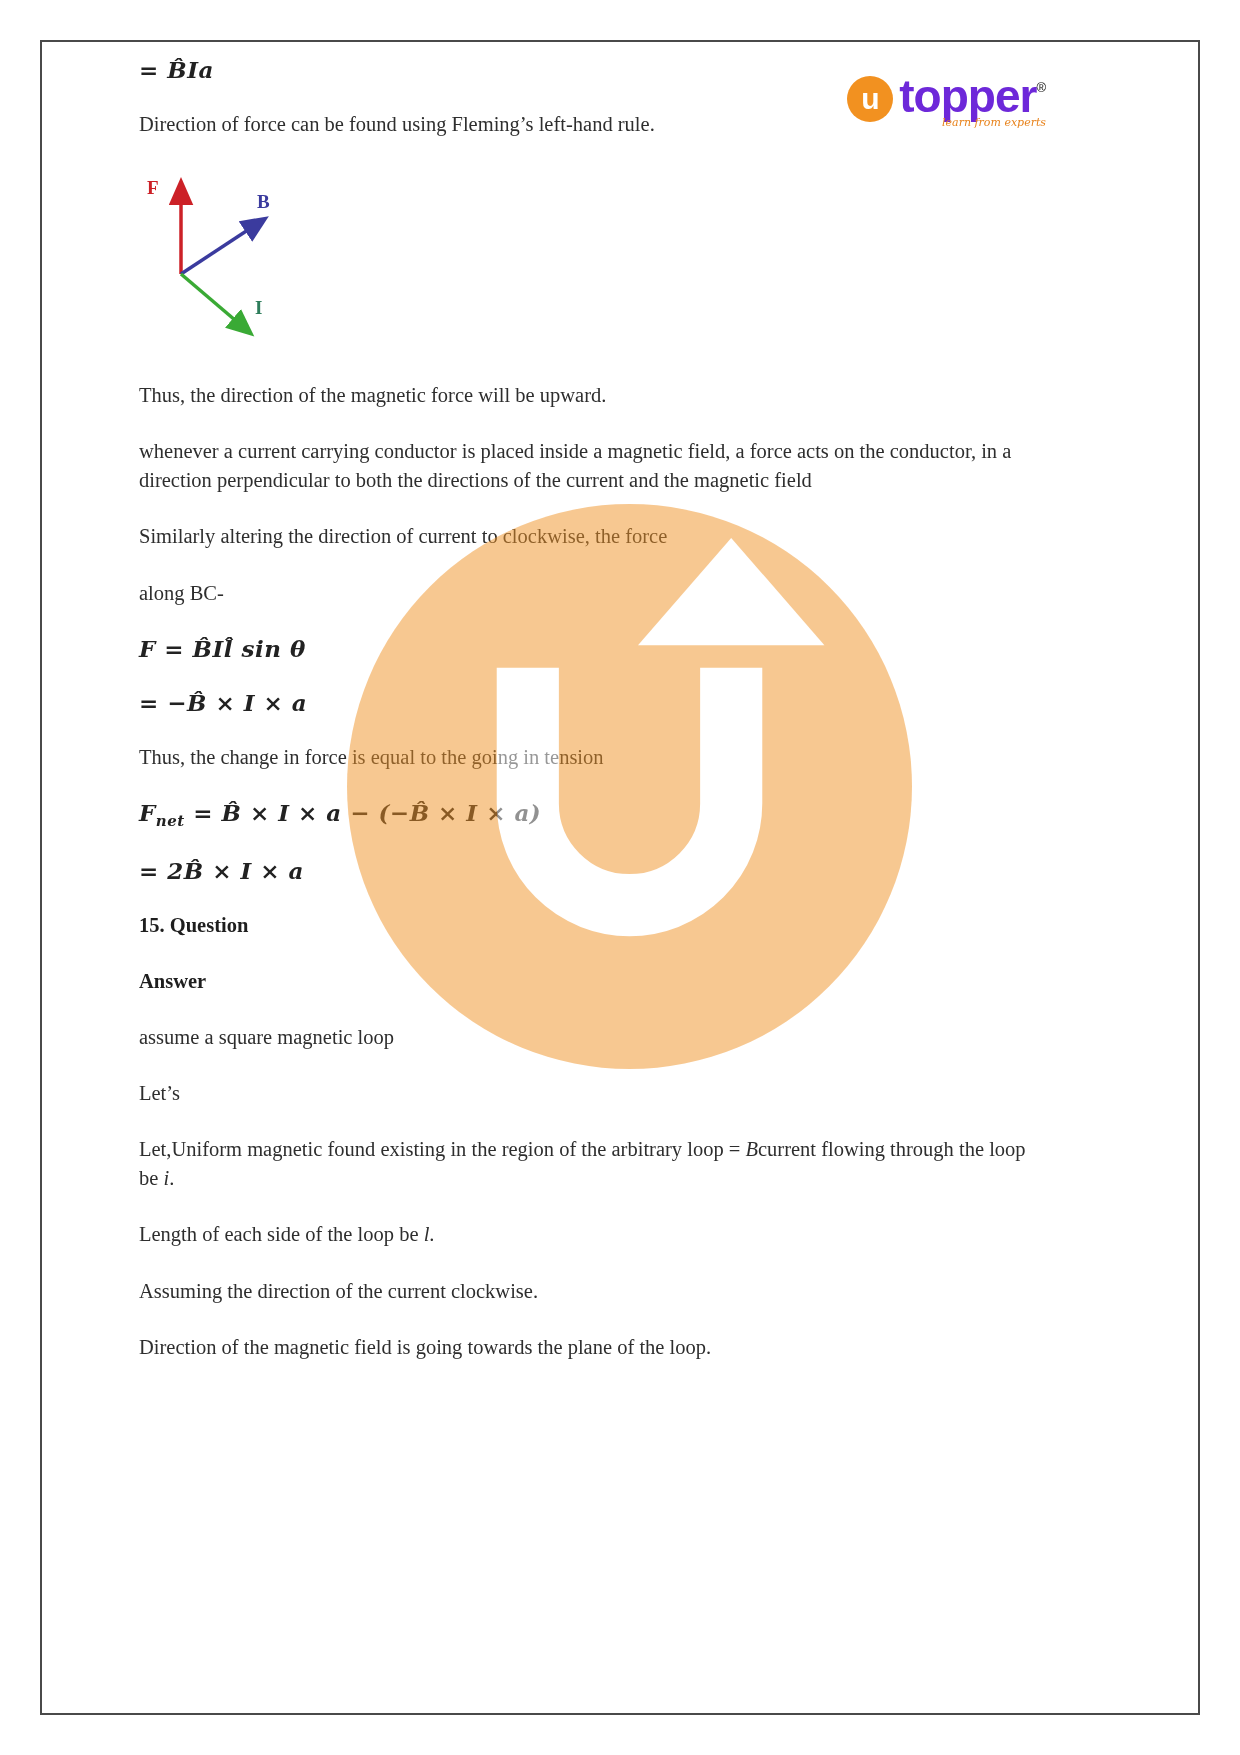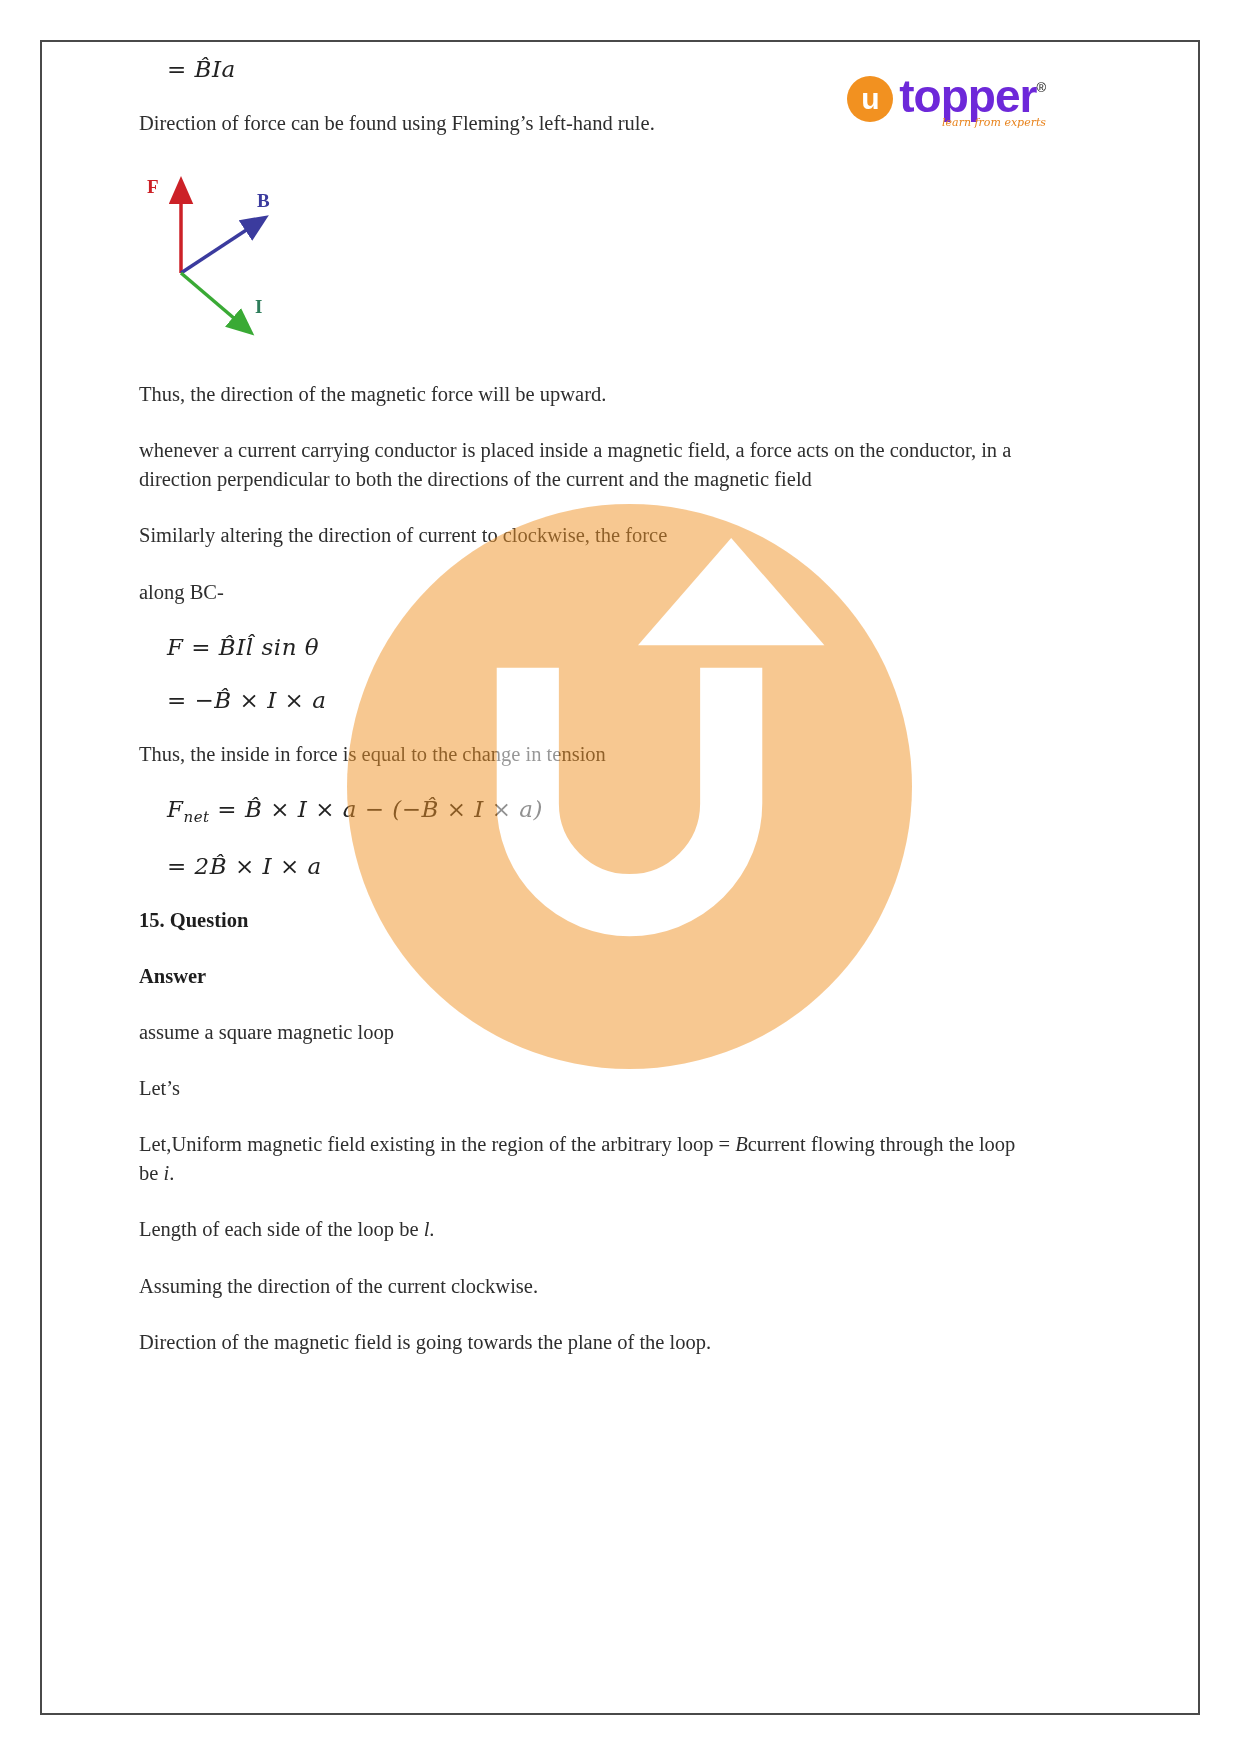--- a/index.html
+++ b/index.html
@@ -25,26 +25,25 @@
   .para {
     font-size:20.5px;
     line-height:1.42;
     margin-bottom:27px;
     color:#2e2e2e;
   }
   .bold { font-weight:bold; color:#1e1e1e; }
   .eq {
     font-family:"DejaVu Serif", serif;
     font-size:23px;
-    font-weight:normal;
+    font-weight:bold;
     font-style:italic;
     color:#222222;
     margin-bottom:27px;
     letter-spacing:0.5px;
-    margin-left:28px;
   }
   .eq .sub {
     font-size:15px;
     vertical-align:-5px;
   }
   .ital { font-style:italic; }
   
   .logo {
     position:absolute;
     top:30px; right:152px;
@@ -144,35 +143,35 @@
     <p class="para">whenever a current carrying conductor is placed inside a magnetic field, a force acts on the conductor, in a direction perpendicular to both the directions of the current and the magnetic field</p>
 
     <p class="para">Similarly altering the direction of current to clockwise, the force</p>
 
     <p class="para">along BC-</p>
 
     <div class="eq">F  =  B̂Il̂ sin θ</div>
 
     <div class="eq">= −B̂ × I × a</div>
 
-    <p class="para">Thus, the inside in force is equal to the change in tension</p>
+    <p class="para">Thus, the change in force is equal to the going in tension</p>
 
     <div class="eq"><span>F</span><span class="sub">net</span><span> = B̂ × I × a − (−B̂ × I × a)</span></div>
 
     <div class="eq">= 2B̂ × I × a</div>
 
     <p class="para bold">15. Question</p>
 
     <p class="para bold">Answer</p>
 
     <p class="para">assume a square magnetic loop</p>
 
     <p class="para">Let’s</p>
 
-    <p class="para"><span>Let,Uniform magnetic field existing in the region of the arbitrary loop = </span><span class="ital">B</span><span>current flowing through the loop be </span><span class="ital">i</span><span>.</span></p>
+    <p class="para"><span>Let,Uniform magnetic found existing in the region of the arbitrary loop = </span><span class="ital">B</span><span>current flowing through the loop be </span><span class="ital">i</span><span>.</span></p>
 
     <p class="para"><span>Length of each side of the loop be </span><span class="ital">l</span><span>.</span></p>
 
     <p class="para">Assuming the direction of the current clockwise.</p>
 
     <p class="para">Direction of the magnetic field is going towards the plane of the loop.</p>
 
 
   </div>
 

